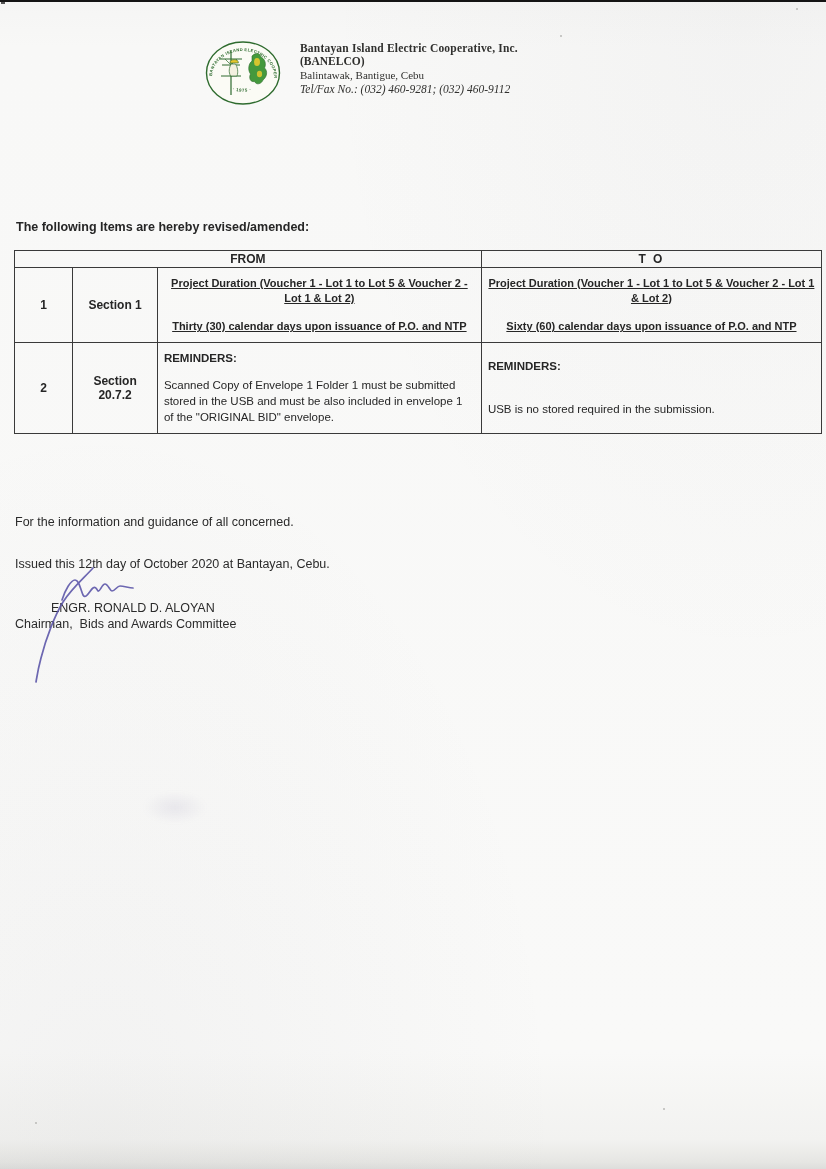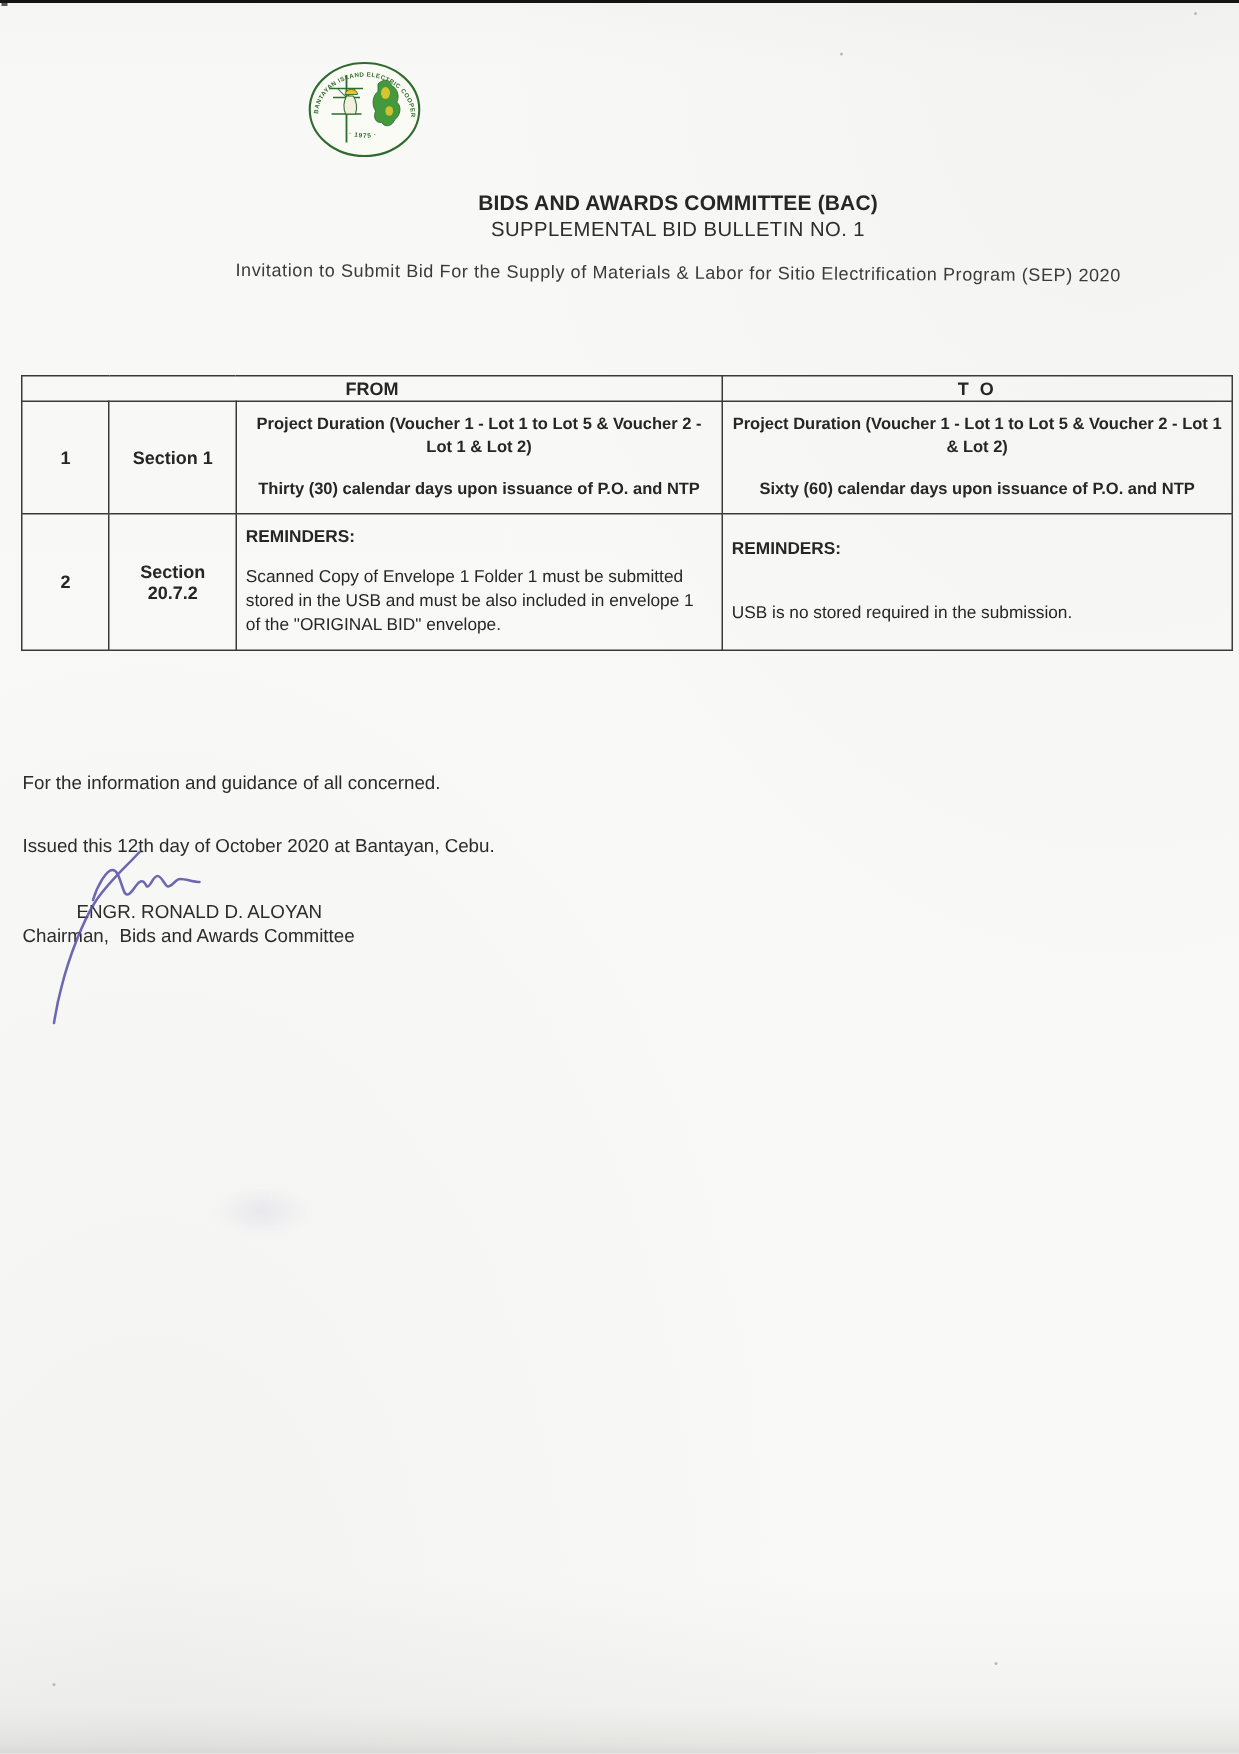--- a/index.html
+++ b/index.html
@@ -49,21 +49,21 @@
   td.to-hdr{letter-spacing:2px;}
   .col-item{width:58px;}
   .col-section{width:84px;}
   .col-pfrom{width:322px;}
   .col-pto{width:338px;}
   tr.r-span td{height:14px;text-align:center;}
   tr.r-cols td{height:28px;}
   tr.r-1 td{height:72px;}
   tr.r-2 td{height:88px;}
   td.cell-center{text-align:center;font-weight:bold;font-size:12px;}
-  td.cell-part1{vertical-align:top;text-align:center;font-weight:bold;font-size:11px;line-height:1.35;padding-top:3px;}
+  td.cell-part1{vertical-align:top;text-align:center;font-weight:bold;font-size:11px;line-height:1.35;padding-top:3px;text-decoration:underline;}
   .part-gap1{height:14px;}
   td.cell-part2{vertical-align:top;font-size:11.5px;line-height:1.35;padding-top:3px;}
   .reminders{font-weight:bold;font-size:11.5px;}
   .gap-from{height:12px;}
   .gap-to{height:27px;}
 
   
   .foot-line{position:absolute;left:15px;font-size:12.5px;color:#2b2b2b;}
   .f-info{top:515px;}
   .f-issued{top:557px;}
@@ -106,27 +106,29 @@
       <line x1="17" y1="36" x2="37" y2="36" stroke-width="1"></line>
     </g>
     <path d="M 26 23 a 4.2 3.4 0 0 1 8.4 0 Z" fill="#e6c52e" stroke="#2e6b2e" stroke-width="0.6"></path>
     <path d="M 27 24 C 25 28 24.5 32 26.5 36 L 33 36 C 34.5 32 33.5 27 31.5 24 Z" fill="#f3f0e0" stroke="#2e6b2e" stroke-width="0.7"></path>
 
     <path d="M 48 16 C 52 12 56 13 57 17 C 61 19 62.5 24 60.5 28 C 64 31 63 37 59 40 C 57.5 44 52.5 45.5 50.5 41.5 C 46.5 42.5 44.5 38 46.5 34 C 43.5 30 44.5 23.5 48 21 Z" fill="#44993c" stroke="#2e6b2e" stroke-width="0.6"></path>
     <ellipse cx="53" cy="22" rx="3" ry="4" fill="#ddc72e" opacity="0.95"></ellipse>
     <ellipse cx="55.5" cy="34" rx="2.6" ry="3.2" fill="#ddc72e" opacity="0.9"></ellipse>
   </svg>
 
-
-  <div class="title-block">
-    <div class="title-1">BIDS AND AWARDS COMMITTEE (BAC)</div>
-    <div class="title-2">SUPPLEMENTAL BID BULLETIN NO. 1</div>
-    <div><span class="title-3">Invitation to Submit Bid For the Supply of Materials &amp; Labor for Sitio Electrification Program (SEP) 2020</span></div>
+  <div class="org-block">
+    <div class="org-name">Bantayan Island Electric Cooperative, Inc.</div>
+    <div class="org-abbr">(BANELCO)</div>
+    <div class="org-address">Balintawak, Bantigue, Cebu</div>
+    <div class="org-telfax">Tel/Fax No.: (032) 460-9281; (032) 460-9112</div>
   </div>
 
+
+  <div class="intro">The following Items are hereby revised/amended:</div>
 
   <table class="bid">
     <colgroup>
       <col class="col-item">
         <col class="col-section">
         <col class="col-pfrom">
         <col class="col-pto">
     </colgroup>
     <tbody>
         <tr class="r-span">

